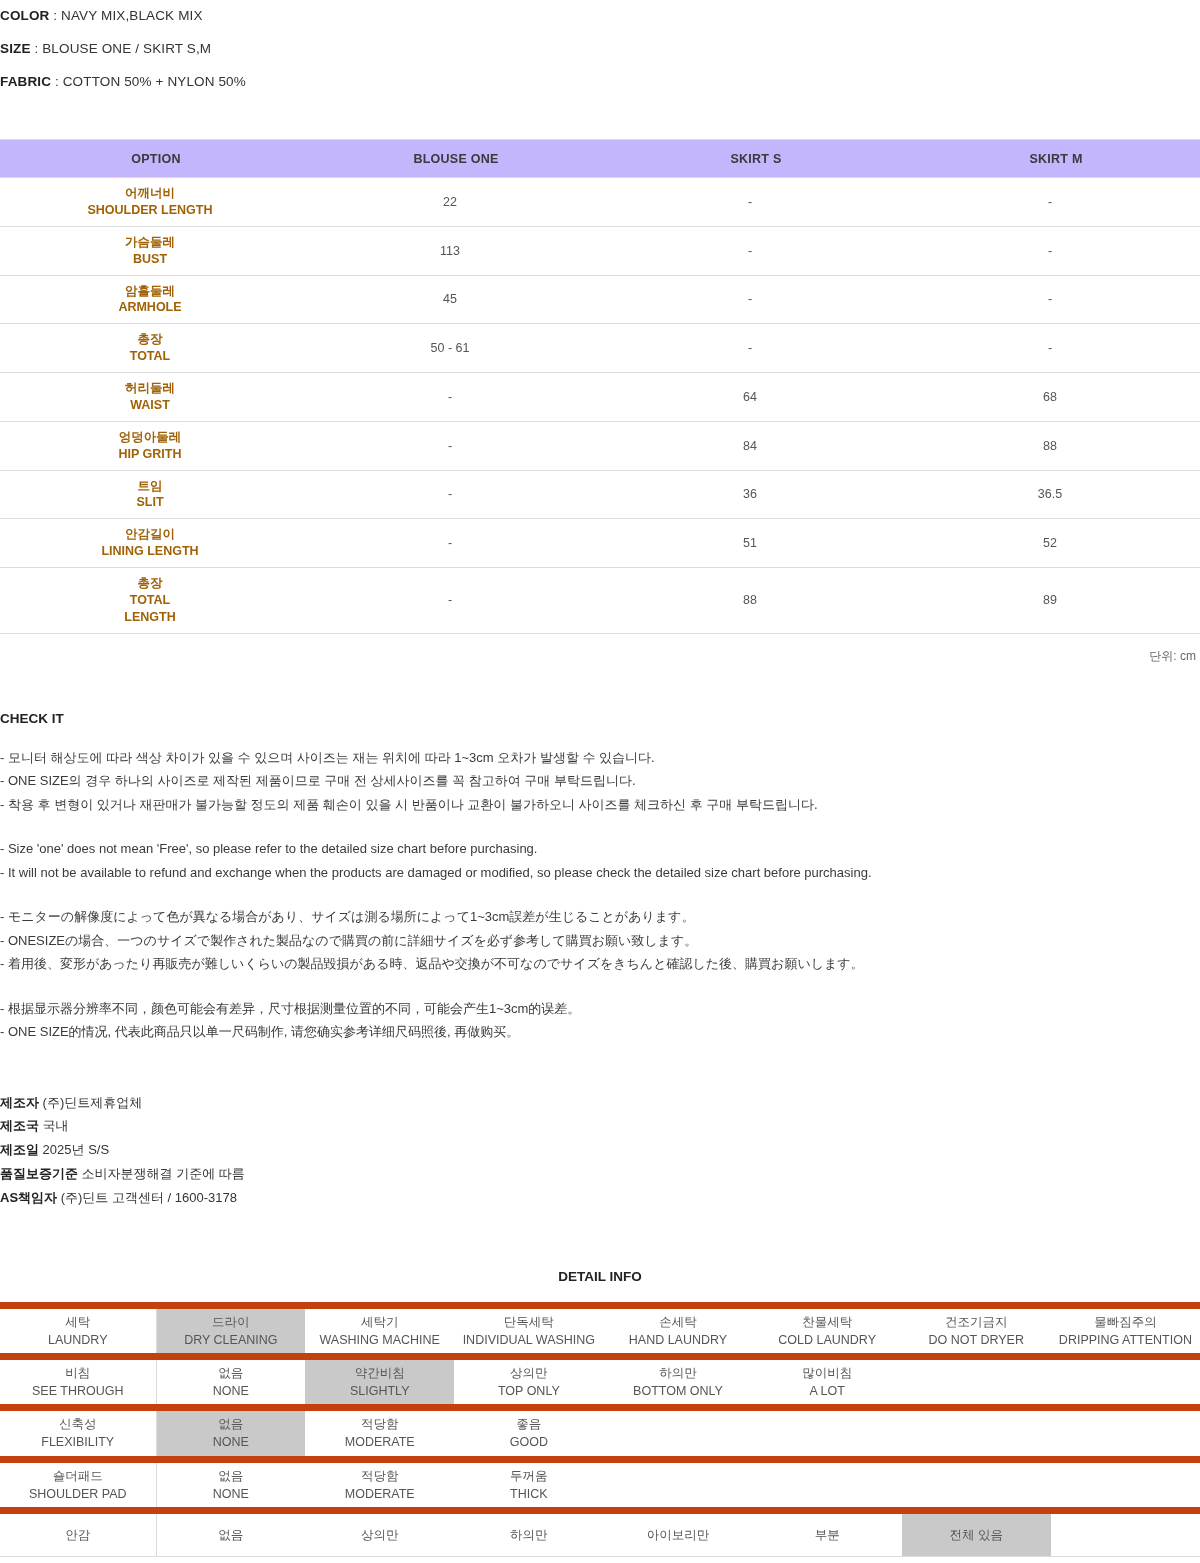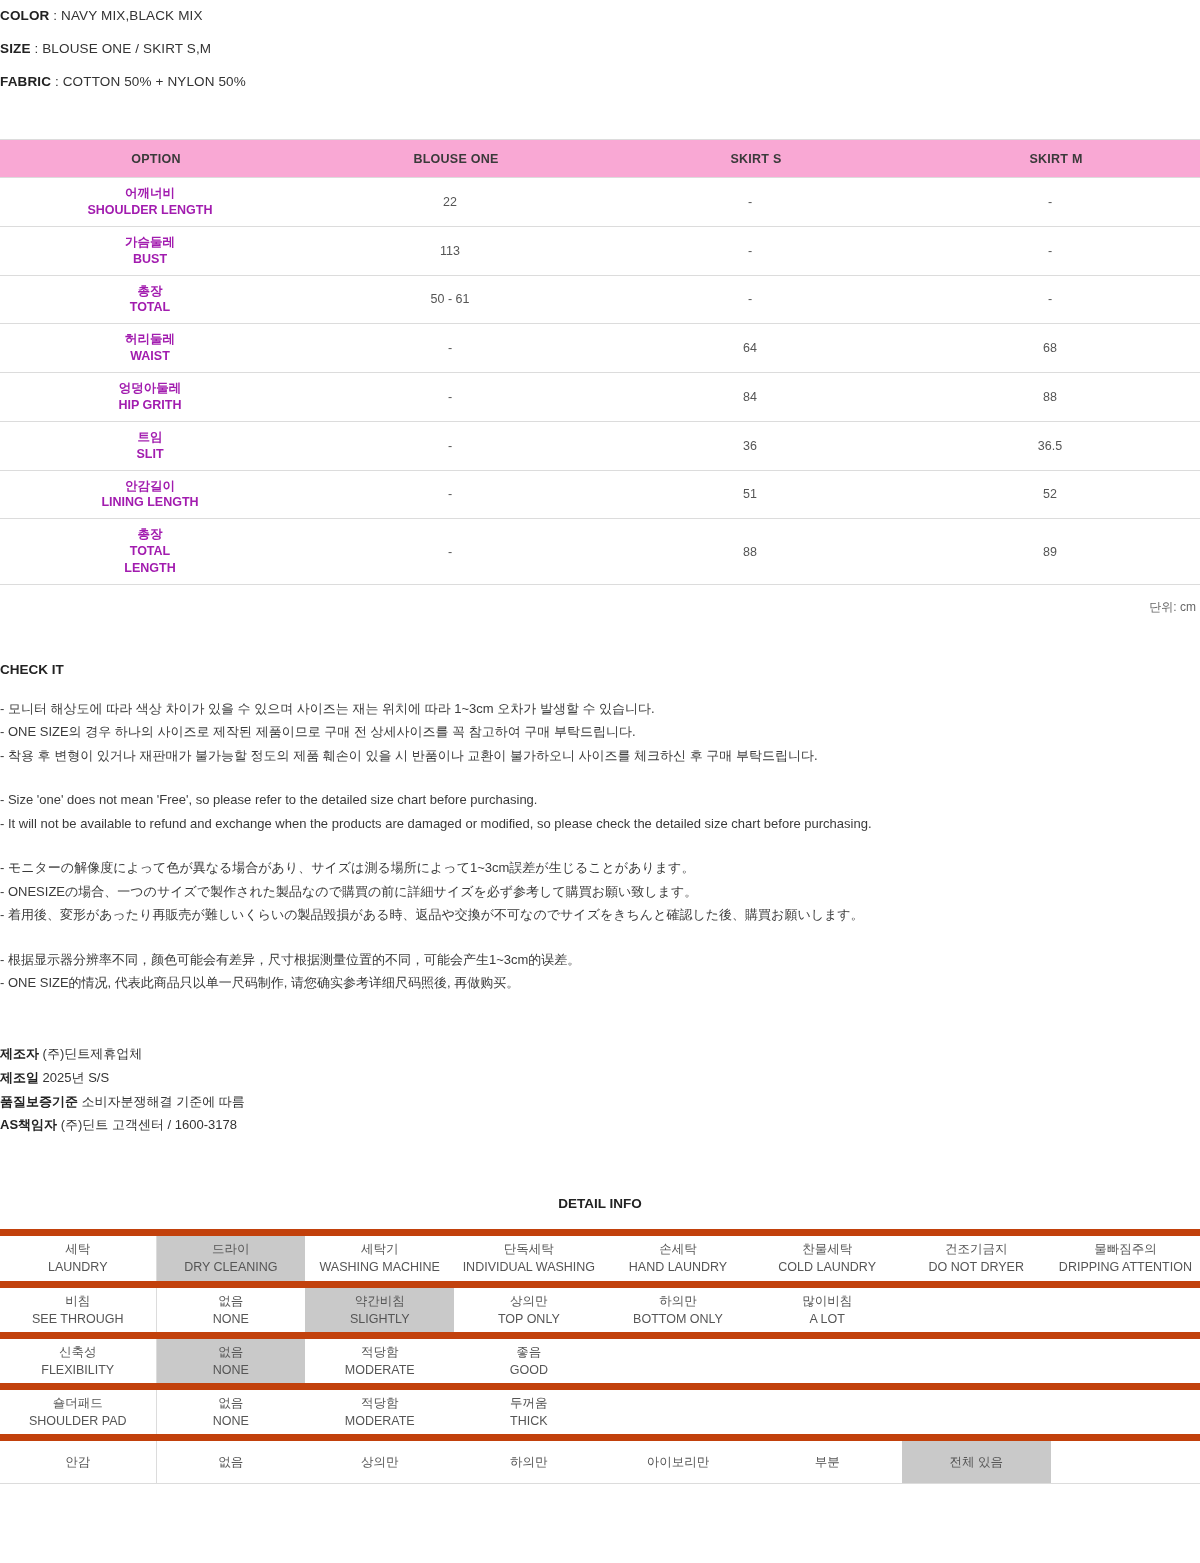--- a/index.html
+++ b/index.html
@@ -40,32 +40,32 @@
   table.size-table td {
     border-top: 1px solid #dcdcdc;
     border-bottom: 1px solid #dcdcdc;
     text-align: center;
     vertical-align: middle;
     font-size: 12.5px;
     color: #555;
     padding: 8px 4px;
   }
   table.size-table thead th {
-    background: #f9a8d4;
+    background: #c4b5fd;
     font-weight: bold;
     color: #3a3a3a;
     height: 38px;
     font-size: 12.5px;
     letter-spacing: .02em;
     padding-left: 16px;
   }
   table.size-table thead th.opt-col { width: 300px; }
   table.size-table tbody th {
     font-weight: bold;
-    color: #a21caf;
+    color: #a16207;
     line-height: 1.35;
     font-size: 12.5px;
     padding: 7px 4px;
   }
   table.size-table tbody th .kr { display: block; }
   table.size-table tbody th .en { display: block; }
   table.size-table tbody td { color: #555; }
   .unit-note {
     text-align: right;
     font-size: 12px;
@@ -169,20 +169,29 @@
           <td>22</td>
           <td>-</td>
           <td>-</td>
         </tr>
         <tr>
           <th>
             <span class="kr">가슴둘레</span>
             <span class="en">BUST</span>
           </th>
           <td>113</td>
+          <td>-</td>
+          <td>-</td>
+        </tr>
+        <tr>
+          <th>
+            <span class="kr">암홀둘레</span>
+            <span class="en">ARMHOLE</span>
+          </th>
+          <td>45</td>
           <td>-</td>
           <td>-</td>
         </tr>
         <tr>
           <th>
             <span class="kr">총장</span>
             <span class="en">TOTAL</span>
           </th>
           <td>50 - 61</td>
           <td>-</td>
@@ -253,20 +262,23 @@
     <div class="gap"></div>
     <p>- 根据显示器分辨率不同，颜色可能会有差异，尺寸根据测量位置的不同，可能会产生1~3cm的误差。</p>
     <p>- ONE SIZE的情况, 代表此商品只以单一尺码制作, 请您确实参考详细尺码照後, 再做购买。</p>
   </div>
 
   <div class="maker">
     <p>
       <span class="lbl">제조자</span><span> (주)딘트제휴업체</span>
     </p>
     <p>
+      <span class="lbl">제조국</span><span> 국내</span>
+    </p>
+    <p>
       <span class="lbl">제조일</span><span> 2025년 S/S</span>
     </p>
     <p>
       <span class="lbl">품질보증기준</span><span> 소비자분쟁해결 기준에 따름</span>
     </p>
     <p>
       <span class="lbl">AS책임자</span><span> (주)딘트 고객센터 / 1600-3178</span>
     </p>
   </div>
 

